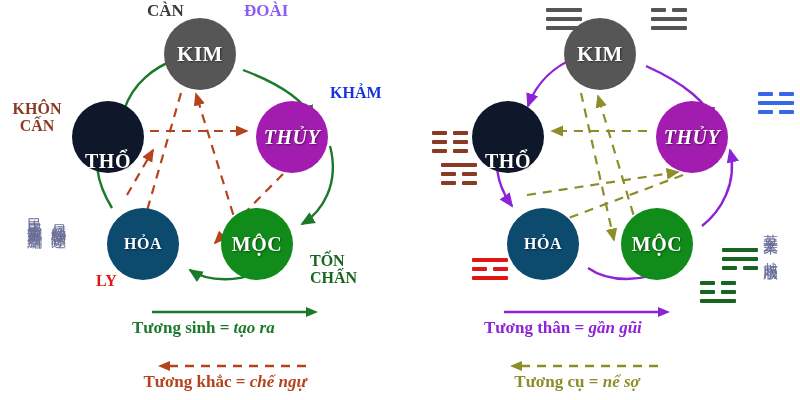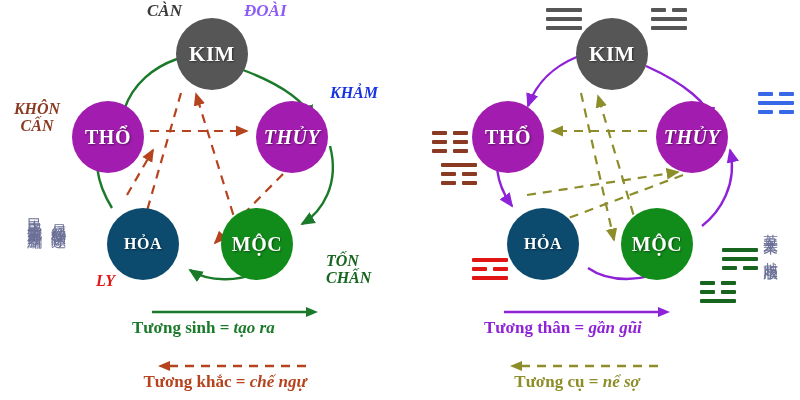--- a/index.html
+++ b/index.html
@@ -20,43 +20,43 @@
   .node{
     position:absolute;border-radius:50%;
     display:flex;align-items:center;justify-content:center;
     color:#fff;font-weight:bold;font-family:"Liberation Serif",serif;
     text-shadow:1px 1px 2px rgba(0,0,0,.45);
     letter-spacing:.5px;
     box-sizing:border-box;
     z-index:5;
   }
   .n-kim{width:72px;height:72px;background:#565656;font-size:21px;}
-  .n-tho{width:72px;height:72px;background:#a21caf;font-size:20px;}
+  .n-tho{width:72px;height:72px;background:#0f172a;font-size:20px;align-items:flex-end;}
   .n-thuy{width:72px;height:72px;background:#a21caf;font-size:20px;font-style:italic;}
   .n-hoa{width:72px;height:72px;background:#0c4a6e;font-size:16px;}
   .n-moc{width:72px;height:72px;background:#118c1b;font-size:20px;}
 
   
-  .p-kim {left:176px;top:18px;}
+  .p-kim {left:164px;top:18px;}
   .p-tho {left:72px;top:101px;}
   .p-thuy{left:256px;top:101px;}
   .p-hoa {left:107px;top:208px;}
   .p-moc {left:221px;top:208px;}
 
   
   .tri-label{
     position:absolute;font-weight:bold;font-family:"Liberation Serif",serif;
-    line-height:1.08;white-space:pre-line;z-index:6;font-style:italic;
+    line-height:1.08;white-space:pre-line;z-index:6;
   }
   .lb-can   {left:147px;top:2px;  font-size:17px;color:#3a3a3a;}
   .lb-doai  {left:244px;top:2px;  font-size:17px;color:#8b5cf6;}
   .lb-kham  {left:330px;top:84px; font-size:16px;color:#1633e0;text-align:center;}
   .lb-khoncan{left:2px;top:100px; font-size:16px;color:#8a3a22;text-align:center;width:70px;}
   .lb-ly    {left:96px;top:272px; font-size:16px;color:#e21515;}
-  .lb-tonchan{left:326px;top:252px;font-size:16px;color:#17651f;text-align:left;}
+  .lb-tonchan{left:310px;top:252px;font-size:16px;color:#17651f;text-align:left;}
 
   
   .gram{position:absolute;display:flex;flex-direction:column;justify-content:space-between;z-index:6;}
   .gram .row{display:flex;justify-content:space-between;width:100%;}
   .gram .seg{height:4px;border-radius:1px;}
   .gram .full .seg{width:100%;}
   .gram .half .seg{width:42%;}
 
   
   .legend{position:absolute;z-index:7;}

